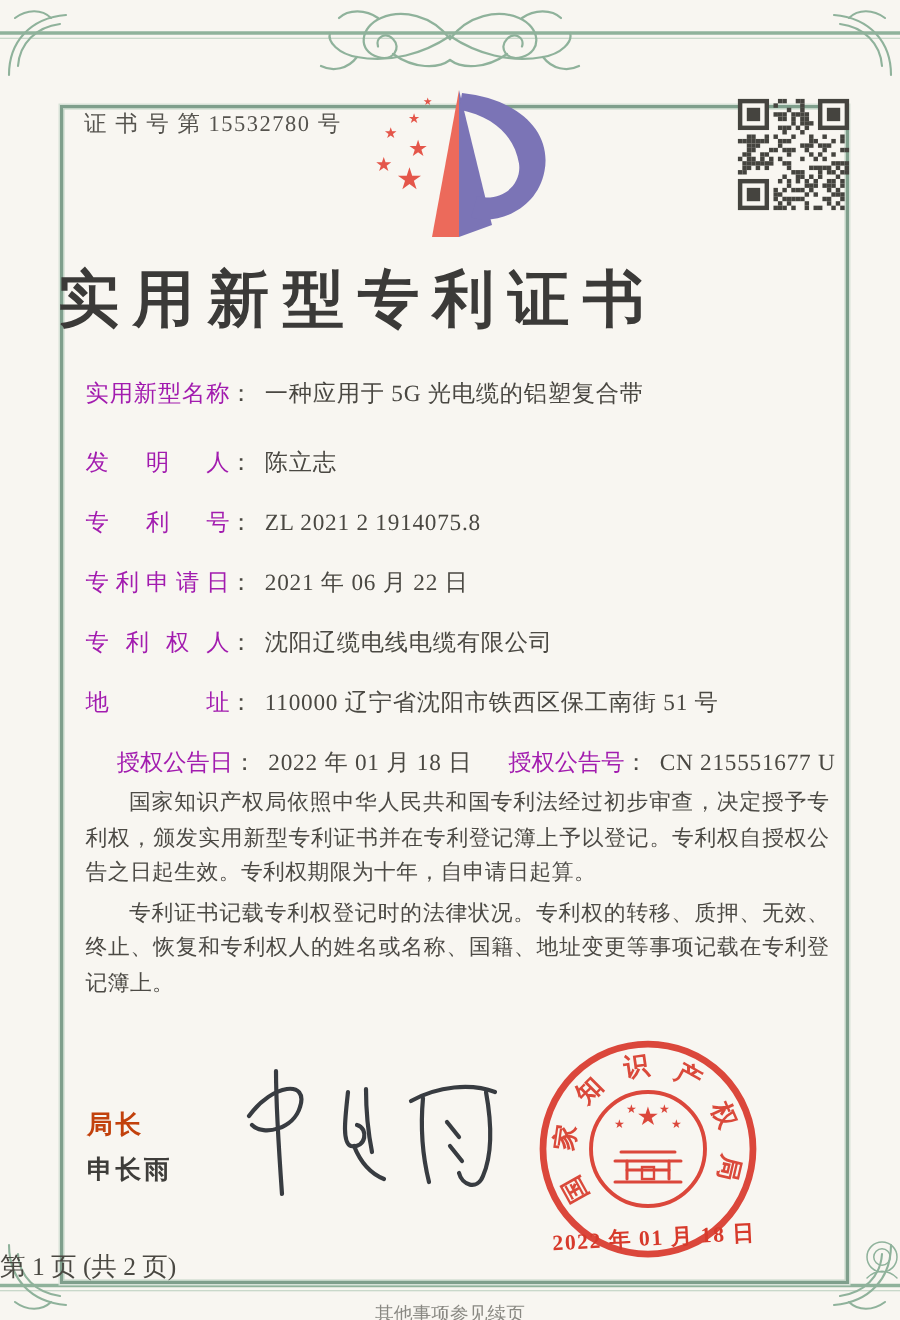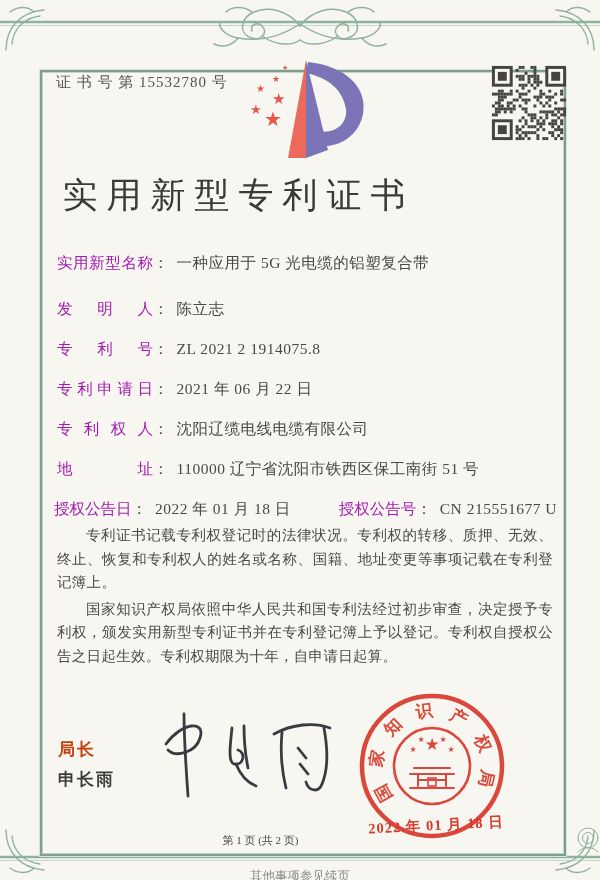--- a/index.html
+++ b/index.html
@@ -12,46 +12,46 @@
   .abs{position:absolute;}
   
   #frame-svg{position:absolute;left:0;top:0;pointer-events:none;}
   .inner-frame{
     position:absolute;left:40px;top:70px;width:522px;height:782px;
     border:2px solid #7f9f8c;
     box-shadow:inset 0 0 0 1px #c2d4c6, 0 0 0 1px #d7e2d8;
   }
   .cert-no{left:56px;top:73px;font-size:15px;letter-spacing:1px;color:#55534e;}
   .title{left:0;top:172px;width:477px;text-align:center;
-    font-size:35px;font-weight:400;letter-spacing:9px;color:#3b3a38;}
+    font-size:41px;font-weight:700;letter-spacing:9px;color:#3b3a38;}
   
   .fields{left:57px;top:252px;width:500px;}
   .frow{font-size:15.5px;line-height:22px;margin-bottom:18px;white-space:nowrap;color:#4a4842;}
   .frow.first{margin-bottom:24px;}
   .f-label{display:inline-block;width:96px;text-align:justify;text-align-last:justify;color:#a21caf;}
   .f-label.plain{width:auto;text-align-last:auto;}
   .f-colon{margin-right:2px;}
   .f-value{margin-left:6px;letter-spacing:.5px;}
   .grant-row{display:flex;justify-content:flex-end;}
-  .grant-second{margin-left:48px;}
+  .grant-second{margin-left:24px;}
   
   .paras{left:57px;top:524px;width:496px;}
   .paras p{margin:0 0 3px 0;font-size:14.5px;line-height:23.5px;
     text-align:justify;text-indent:2em;color:#4c4a45;letter-spacing:.3px;}
   
   .sig-title{left:58px;top:738px;font-size:17px;font-weight:600;color:#c2410c;letter-spacing:2px;}
   .sig-name{left:58px;top:768px;font-size:17px;font-weight:600;color:#3e3d3a;letter-spacing:2px;}
   #signature-svg{position:absolute;left:148px;top:706px;}
   
   #seal-svg{position:absolute;left:352px;top:684px;mix-blend-mode:multiply;opacity:.92;}
   .seal-date{left:356px;top:816px;width:160px;text-align:center;
     font-size:14.5px;font-weight:700;color:#d73a2b;letter-spacing:1px;
     transform:rotate(-3deg);}
   
-  .footer-page{left:0;top:833px;width:521px;text-align:center;font-size:11px;color:#4a4842;}
+  .footer-page{left:0;top:833px;width:521px;text-align:left;font-size:17px;color:#4a4842;}
   .footer-note{left:0;top:868px;width:600px;text-align:center;font-size:12.5px;color:#76756f;opacity:.85;}
   
   #logo-svg{position:absolute;left:242px;top:56px;}
   #qr-svg{position:absolute;left:486px;top:60px;}
 </style>
 </head>
 <body>
 
 <svg id="frame-svg" width="600" height="880" viewBox="0 0 600 880">
   <g stroke="#8fb29b" fill="none">
@@ -327,22 +327,22 @@
     <span>
       <span class="f-label plain">授权公告日</span><span class="f-colon">：</span><span class="f-value">2022 年 01 月 18 日</span>
     </span>
     <span class="grant-second">
       <span class="f-label plain">授权公告号</span><span class="f-colon">：</span><span class="f-value">CN 215551677 U</span>
     </span>
   </div>
 </div>
 
 <div class="abs paras">
+  <p>国家知识产权局依照中华人民共和国专利法经过初步审查，决定授予专利权，颁发实用新型专利证书并在专利登记簿上予以登记。专利权自授权公告之日起生效。专利权期限为十年，自申请日起算。</p>
   <p>专利证书记载专利权登记时的法律状况。专利权的转移、质押、无效、终止、恢复和专利权人的姓名或名称、国籍、地址变更等事项记载在专利登记簿上。</p>
-  <p>国家知识产权局依照中华人民共和国专利法经过初步审查，决定授予专利权，颁发实用新型专利证书并在专利登记簿上予以登记。专利权自授权公告之日起生效。专利权期限为十年，自申请日起算。</p>
 </div>
 
 <div class="abs sig-title">局长</div>
 <div class="abs sig-name">申长雨</div>
 
 <svg id="signature-svg" width="190" height="95" viewBox="0 0 190 95">
   <g stroke="#383c41" stroke-width="2.8" fill="none" stroke-linecap="round" stroke-linejoin="round">
     <path d="M18,38 C34,16 58,14 52,32 C48,46 28,52 20,44"></path>
     <path d="M36,8 C36,34 38,62 40,90"></path>
     <path d="M84,22 C82,40 80,56 86,58 C96,60 98,46 90,44"></path>

